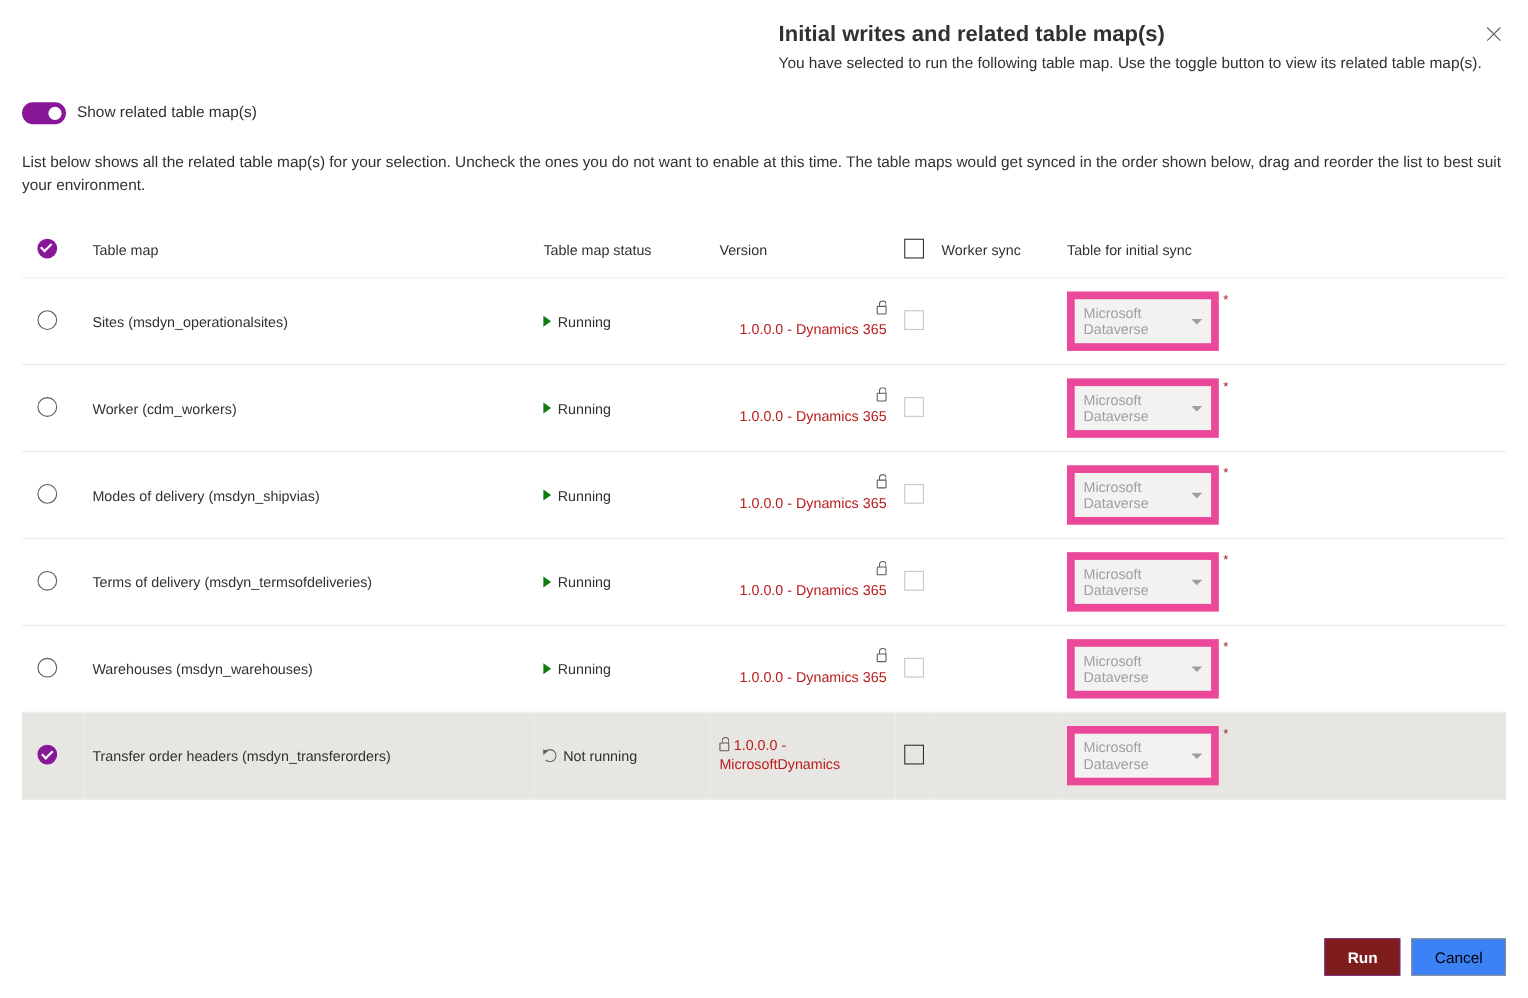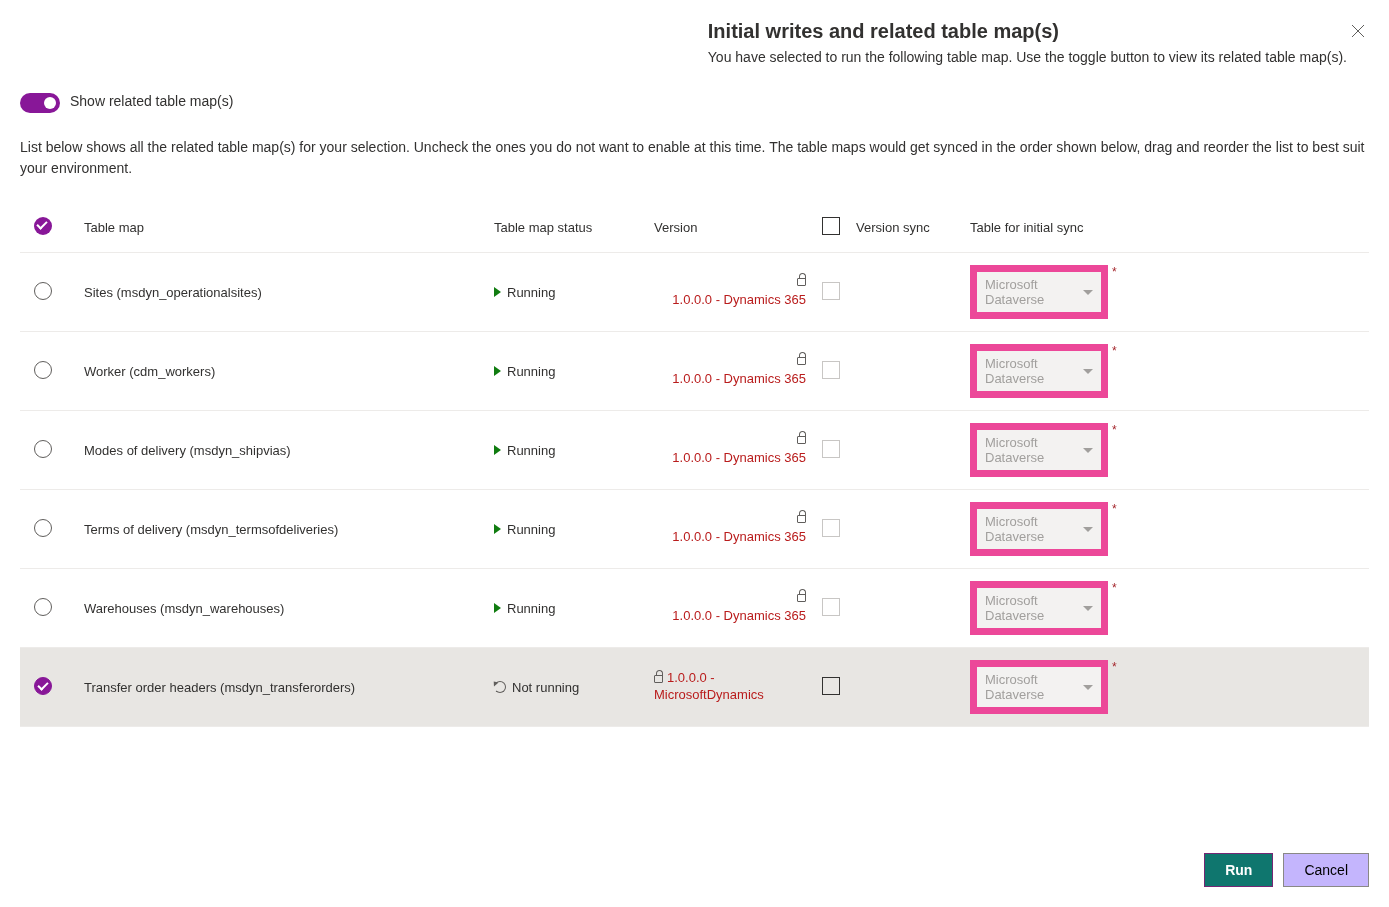--- a/index.html
+++ b/index.html
@@ -258,26 +258,26 @@
       position: absolute;
       bottom: 20px;
       right: 20px;
       display: flex;
       gap: 10px;
     }
     .btn {
       padding: 8px 20px;
       font-size: 14px;
       border: 1px solid #8a8886;
-      background: #c4b5fd;
+      background: #3b82f6;
       cursor: pointer;
       font-family: inherit;
     }
     .btn-primary {
-      background: #0f766e;
+      background: #7f1d1d;
       border-color: #742774;
       color: #fff;
       font-weight: 600;
     }
   </style>
 </head>
 <body>
 
 <div class="dialog">
 
@@ -301,21 +301,21 @@
   <p class="description">List below shows all the related table map(s) for your selection. Uncheck the ones you do not want to enable at this time. The table maps would get synced in the order shown below, drag and reorder the list to best suit your environment.</p>
 
   <table class="table">
     <thead>
       <tr>
         <th class="col-radio"><span class="header-radio"></span></th>
         <th class="col-map">Table map</th>
         <th class="col-status">Table map status</th>
         <th class="col-version">Version</th>
         <th class="col-sync-cb"><span class="checkbox dark"></span></th>
-        <th class="col-sync-lbl">Version sync</th>
+        <th class="col-sync-lbl">Worker sync</th>
         <th class="col-master">Table for initial sync</th>
       </tr>
     </thead>
     <tbody id="table-body">
         <tr>
           <td class="col-radio"><span class="radio"></span></td>
           <td class="col-map"><span>Sites (msdyn_operationalsites)</span></td>
           <td class="col-status">
             <div class="status">
               <span class="play-icon"></span>

